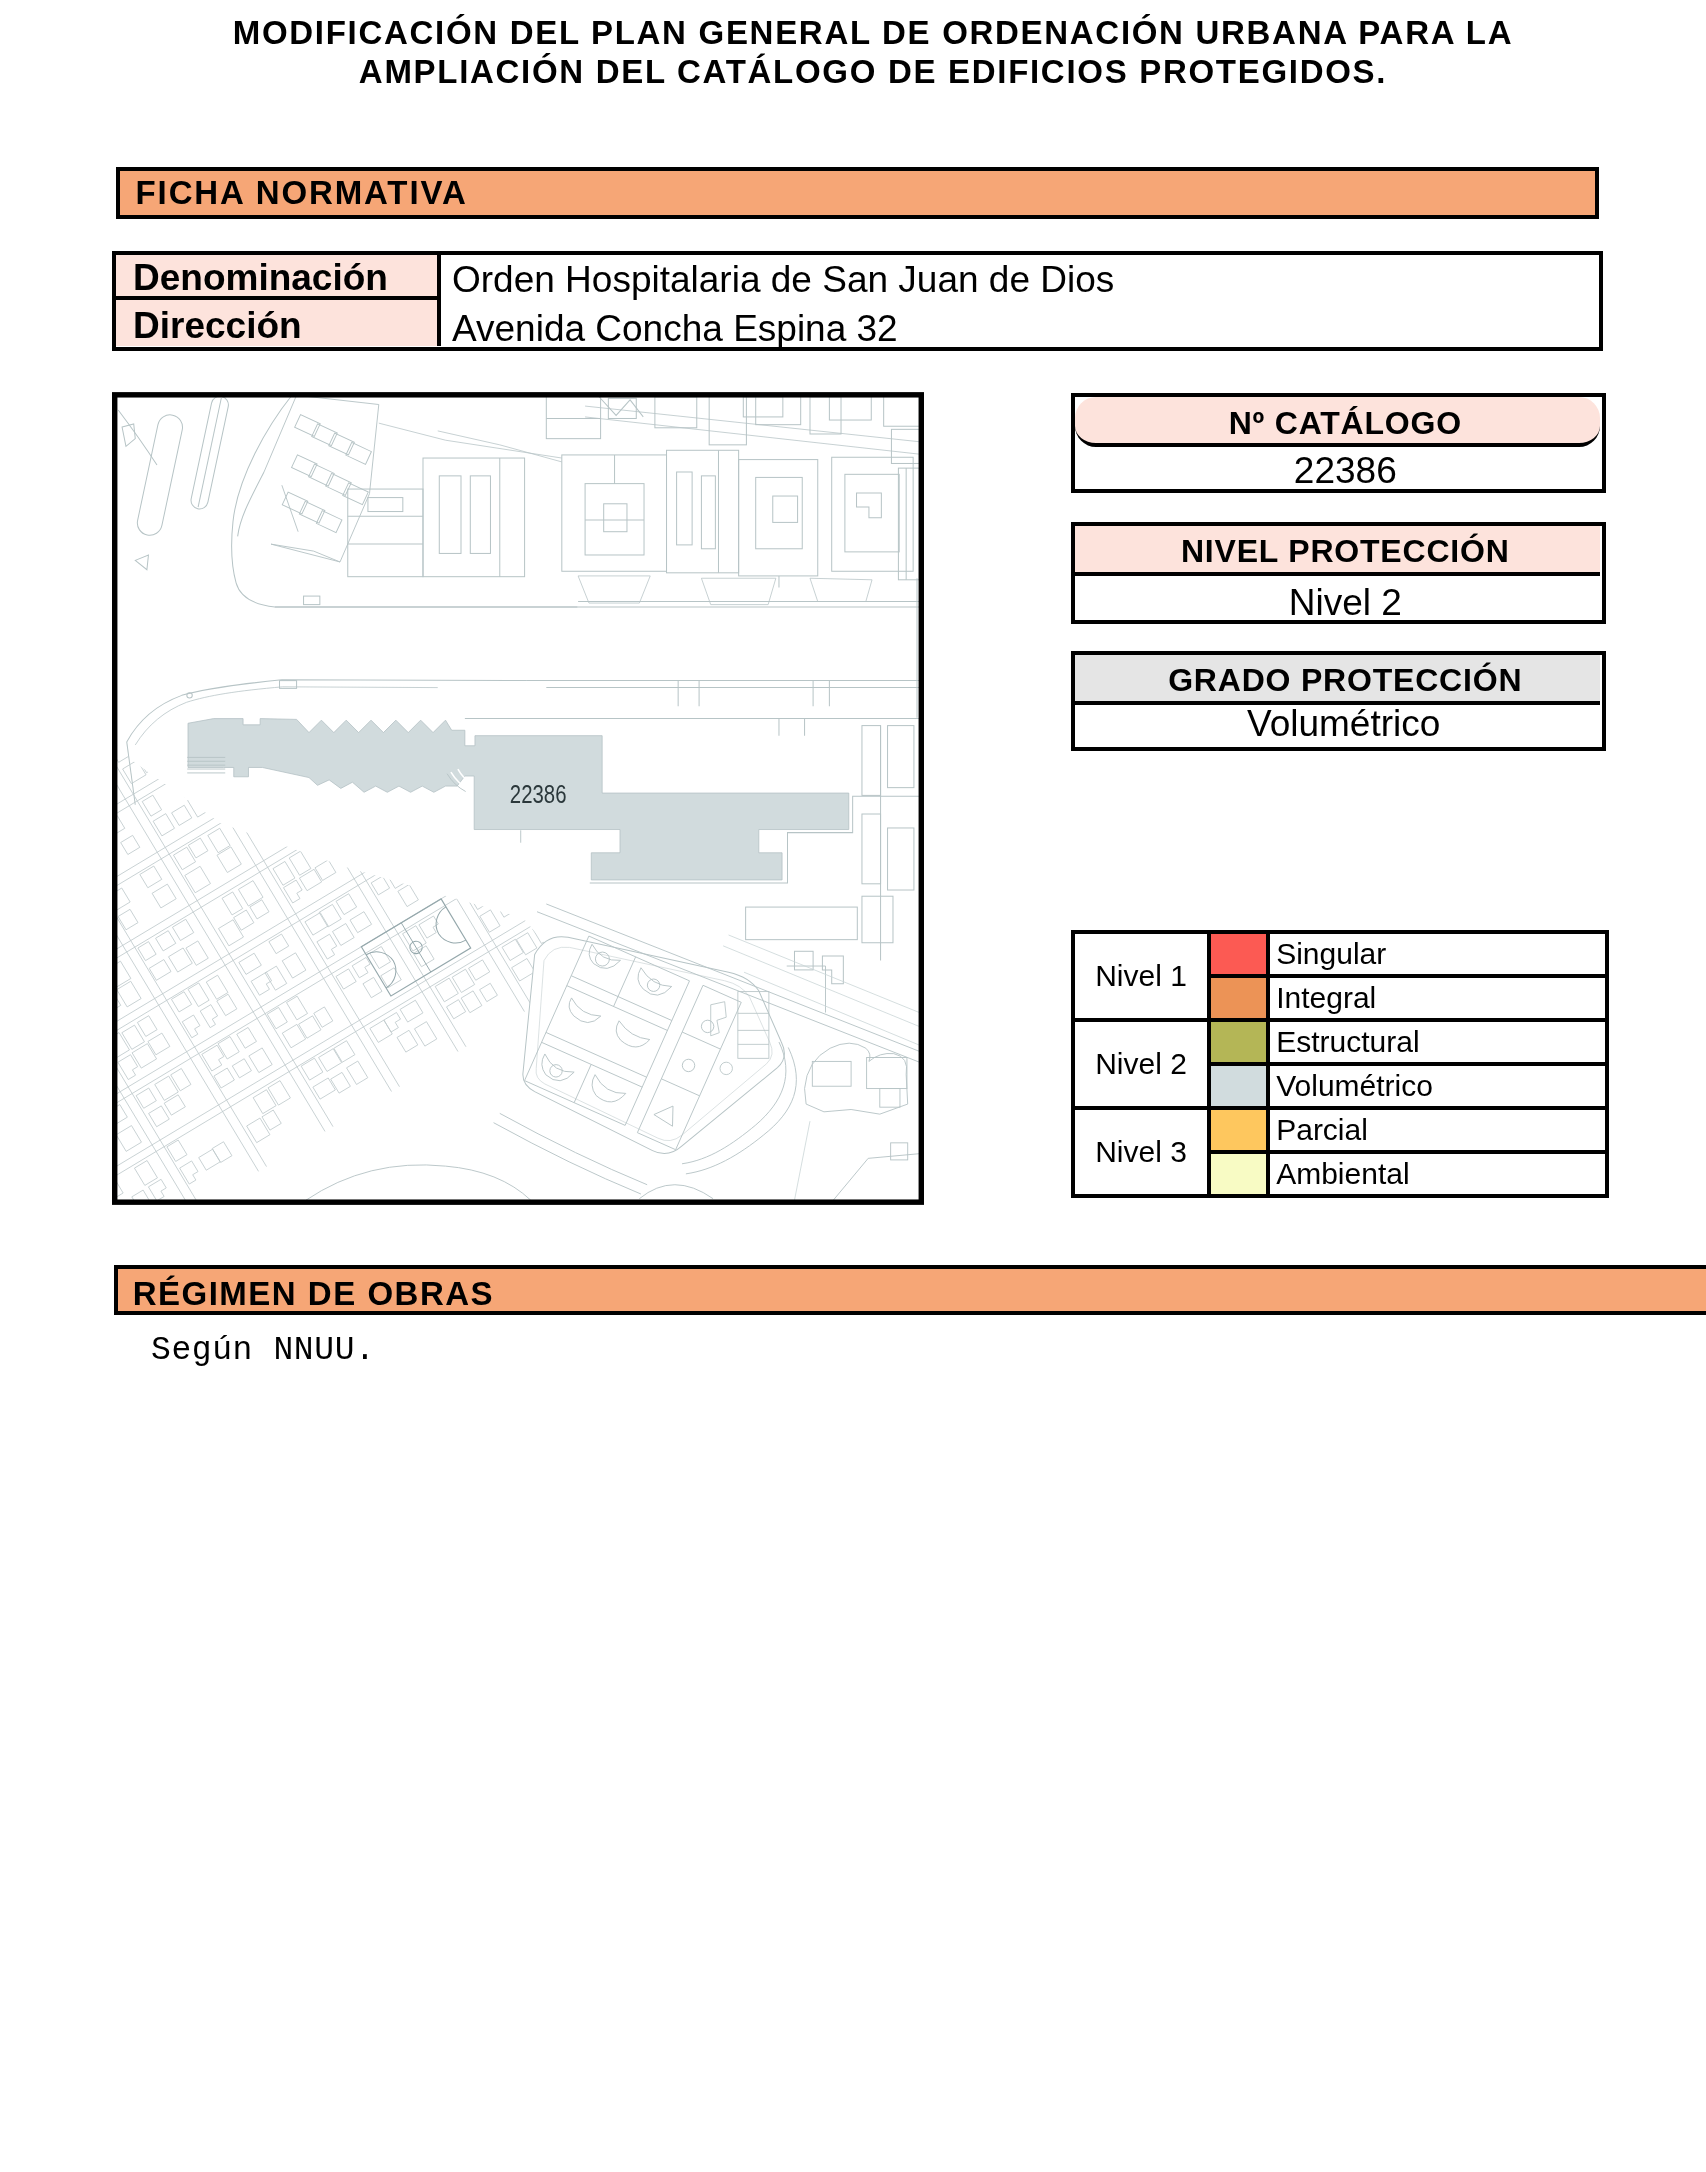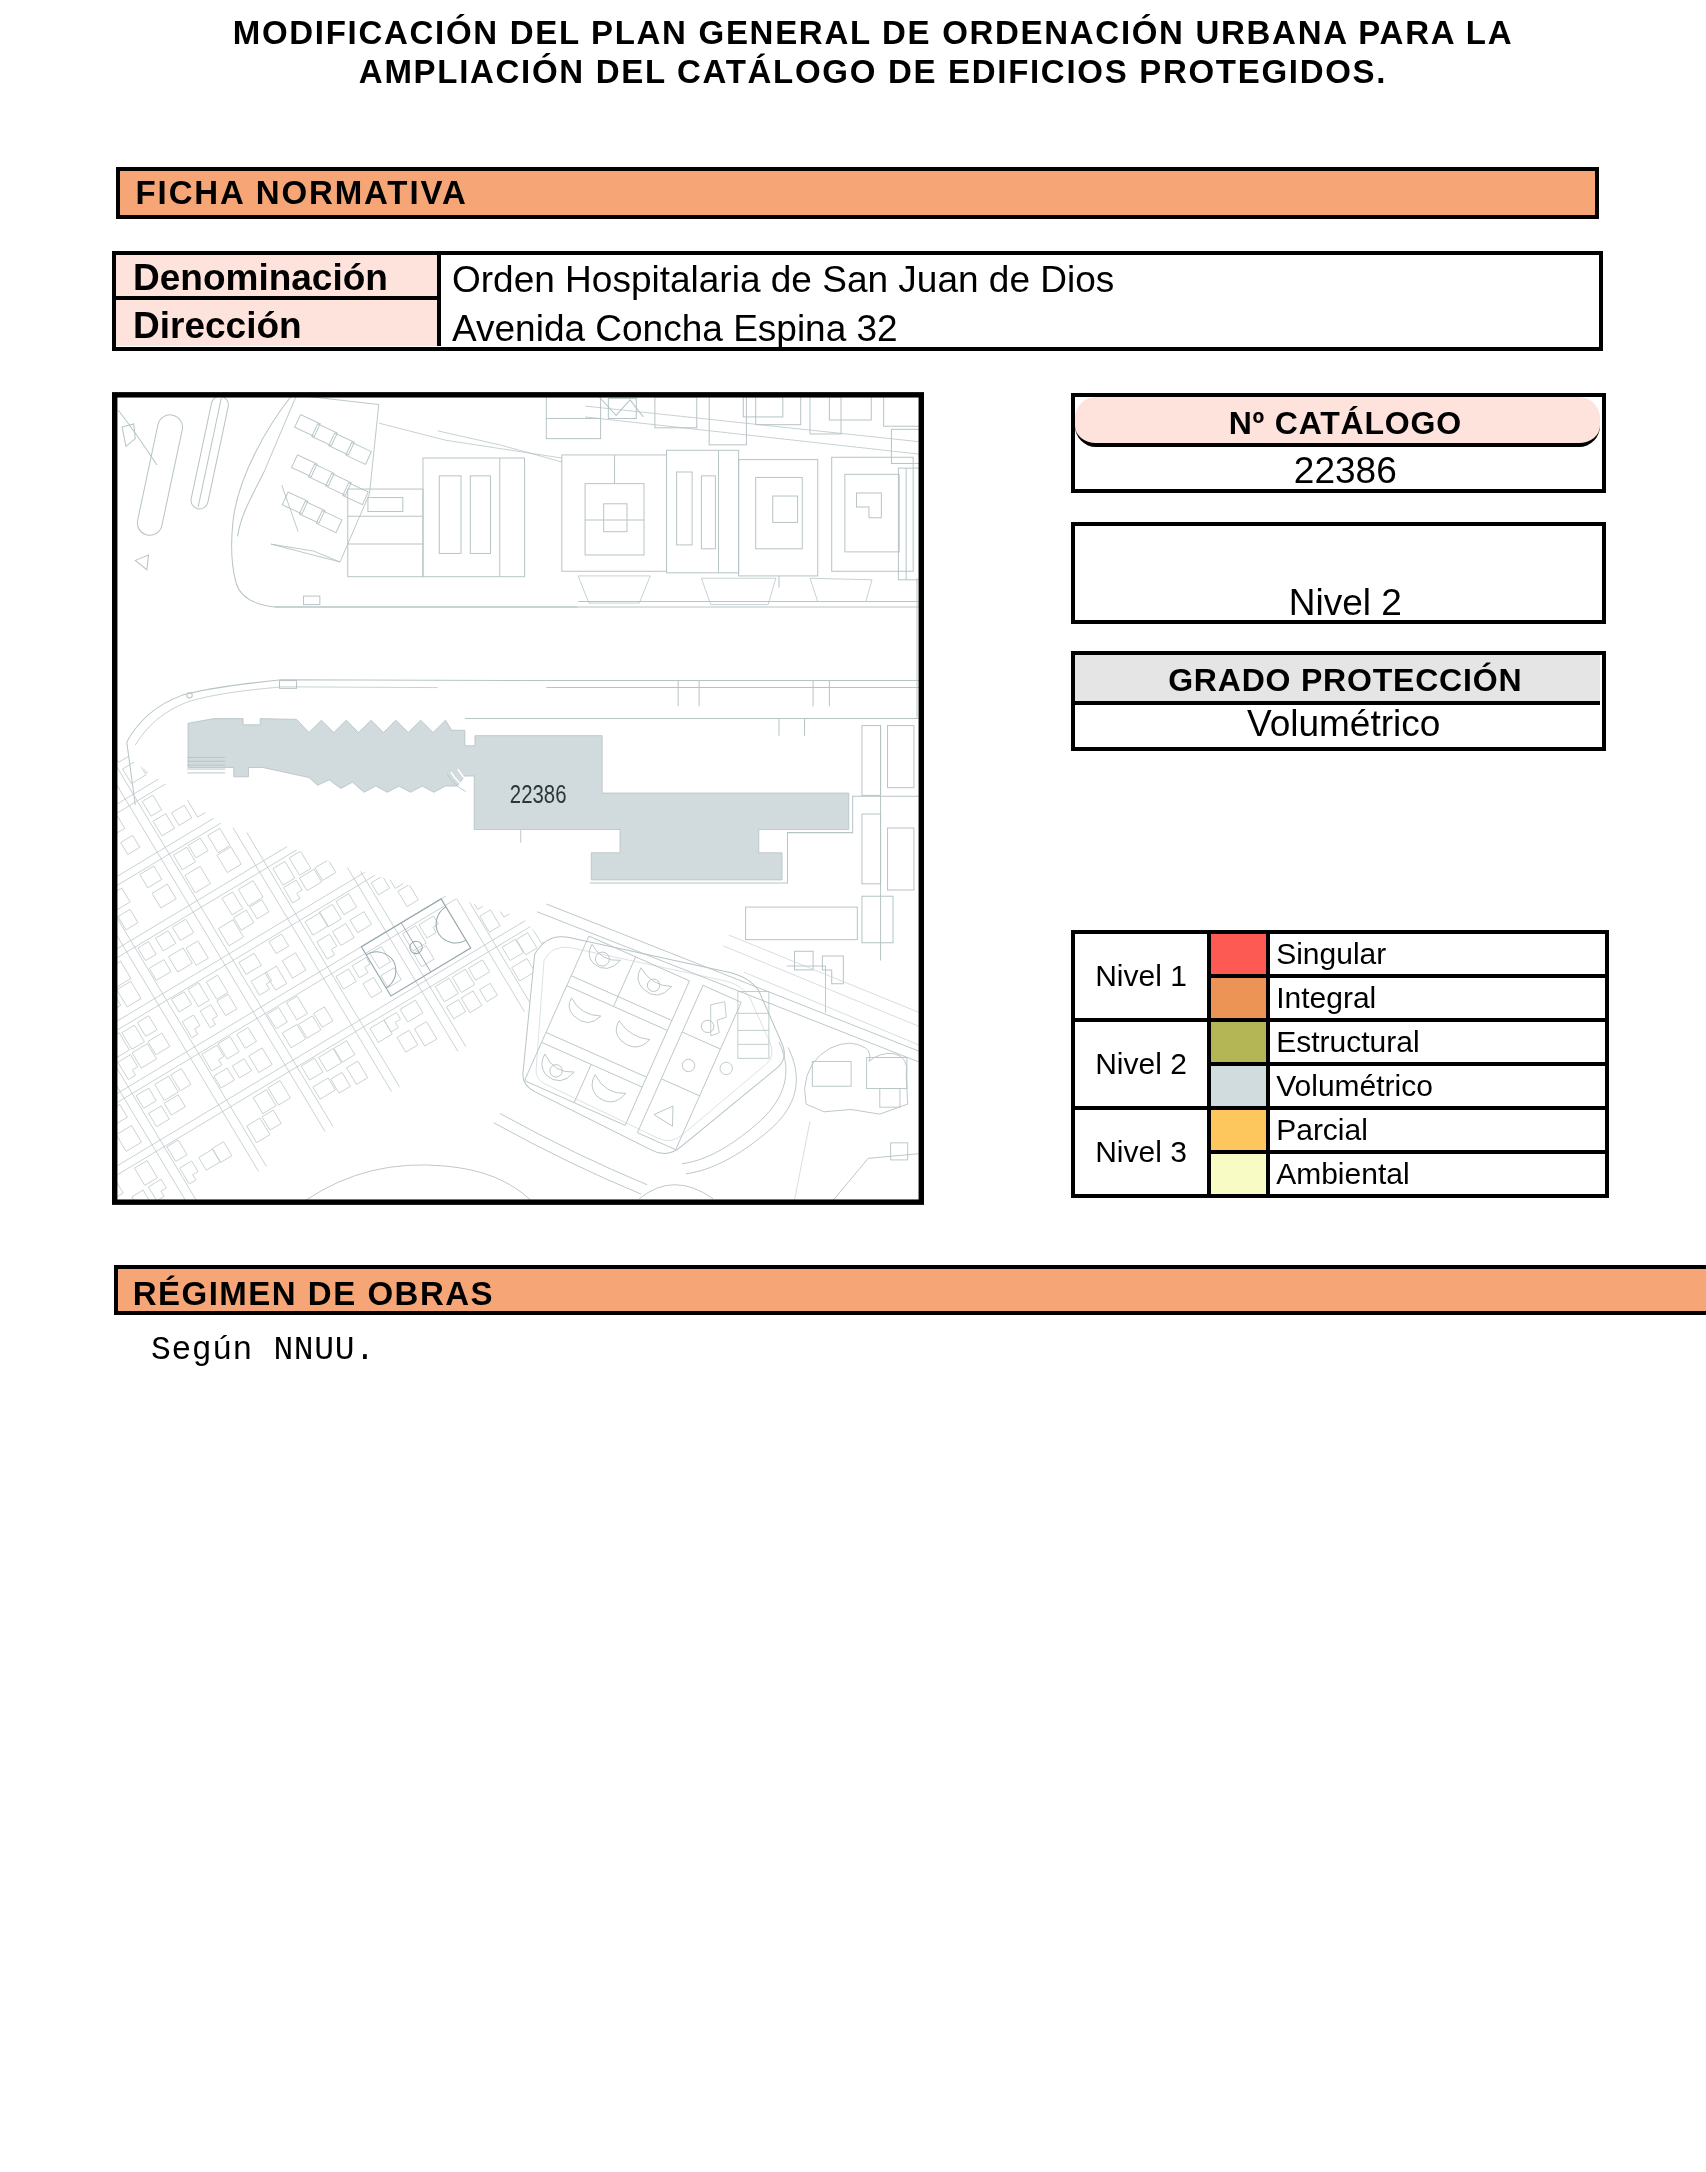--- a/index.html
+++ b/index.html
@@ -545,20 +545,21 @@
 
 <div class="abs" style="left:1071px;top:393px;width:535px;height:100px;border:4.7px solid #000;">
 
   <div class="abs bold" style="left:7.8px;top:0;width:525px;height:50px;background:#FDE3DC;border-bottom:4.7px solid #000;margin-left:-7.8px;padding-left:15.5px;text-align:center;font-size:32px;line-height:52px;letter-spacing:0.8px;border-radius:21px;">Nº CATÁLOGO</div>
 
   <div class="abs" style="left:7.8px;top:50px;width:525px;height:46px;text-align:center;font-size:37px;line-height:47px;">22386</div>
 </div>
 
 <div class="abs" style="left:1071px;top:522px;width:535px;height:102px;border:4.7px solid #000;">
 
+  <div class="abs bold" style="left:7.8px;top:0;width:525px;height:50px;background:#FDE3DC;border-bottom:4.7px solid #000;margin-left:-7.8px;padding-left:15.5px;text-align:center;font-size:32px;line-height:50px;letter-spacing:0.8px;">NIVEL PROTECCIÓN</div>
 
   <div class="abs" style="left:7.8px;top:50px;width:525px;height:45px;text-align:center;font-size:37px;line-height:54px;">Nivel 2</div>
 </div>
 
 <div class="abs" style="left:1071px;top:651px;width:535px;height:100px;border:4.7px solid #000;">
 
   <div class="abs bold" style="left:7.8px;top:0;width:525px;height:50px;background:#e5e5e5;border-bottom:4.7px solid #000;margin-left:-7.8px;padding-left:15.5px;text-align:center;font-size:32px;line-height:50px;letter-spacing:0.8px;">GRADO PROTECCIÓN</div>
 
   <div class="abs" style="left:6.2px;top:50px;width:525px;height:46px;text-align:center;font-size:37px;line-height:37px;">Volumétrico</div>
 </div>

